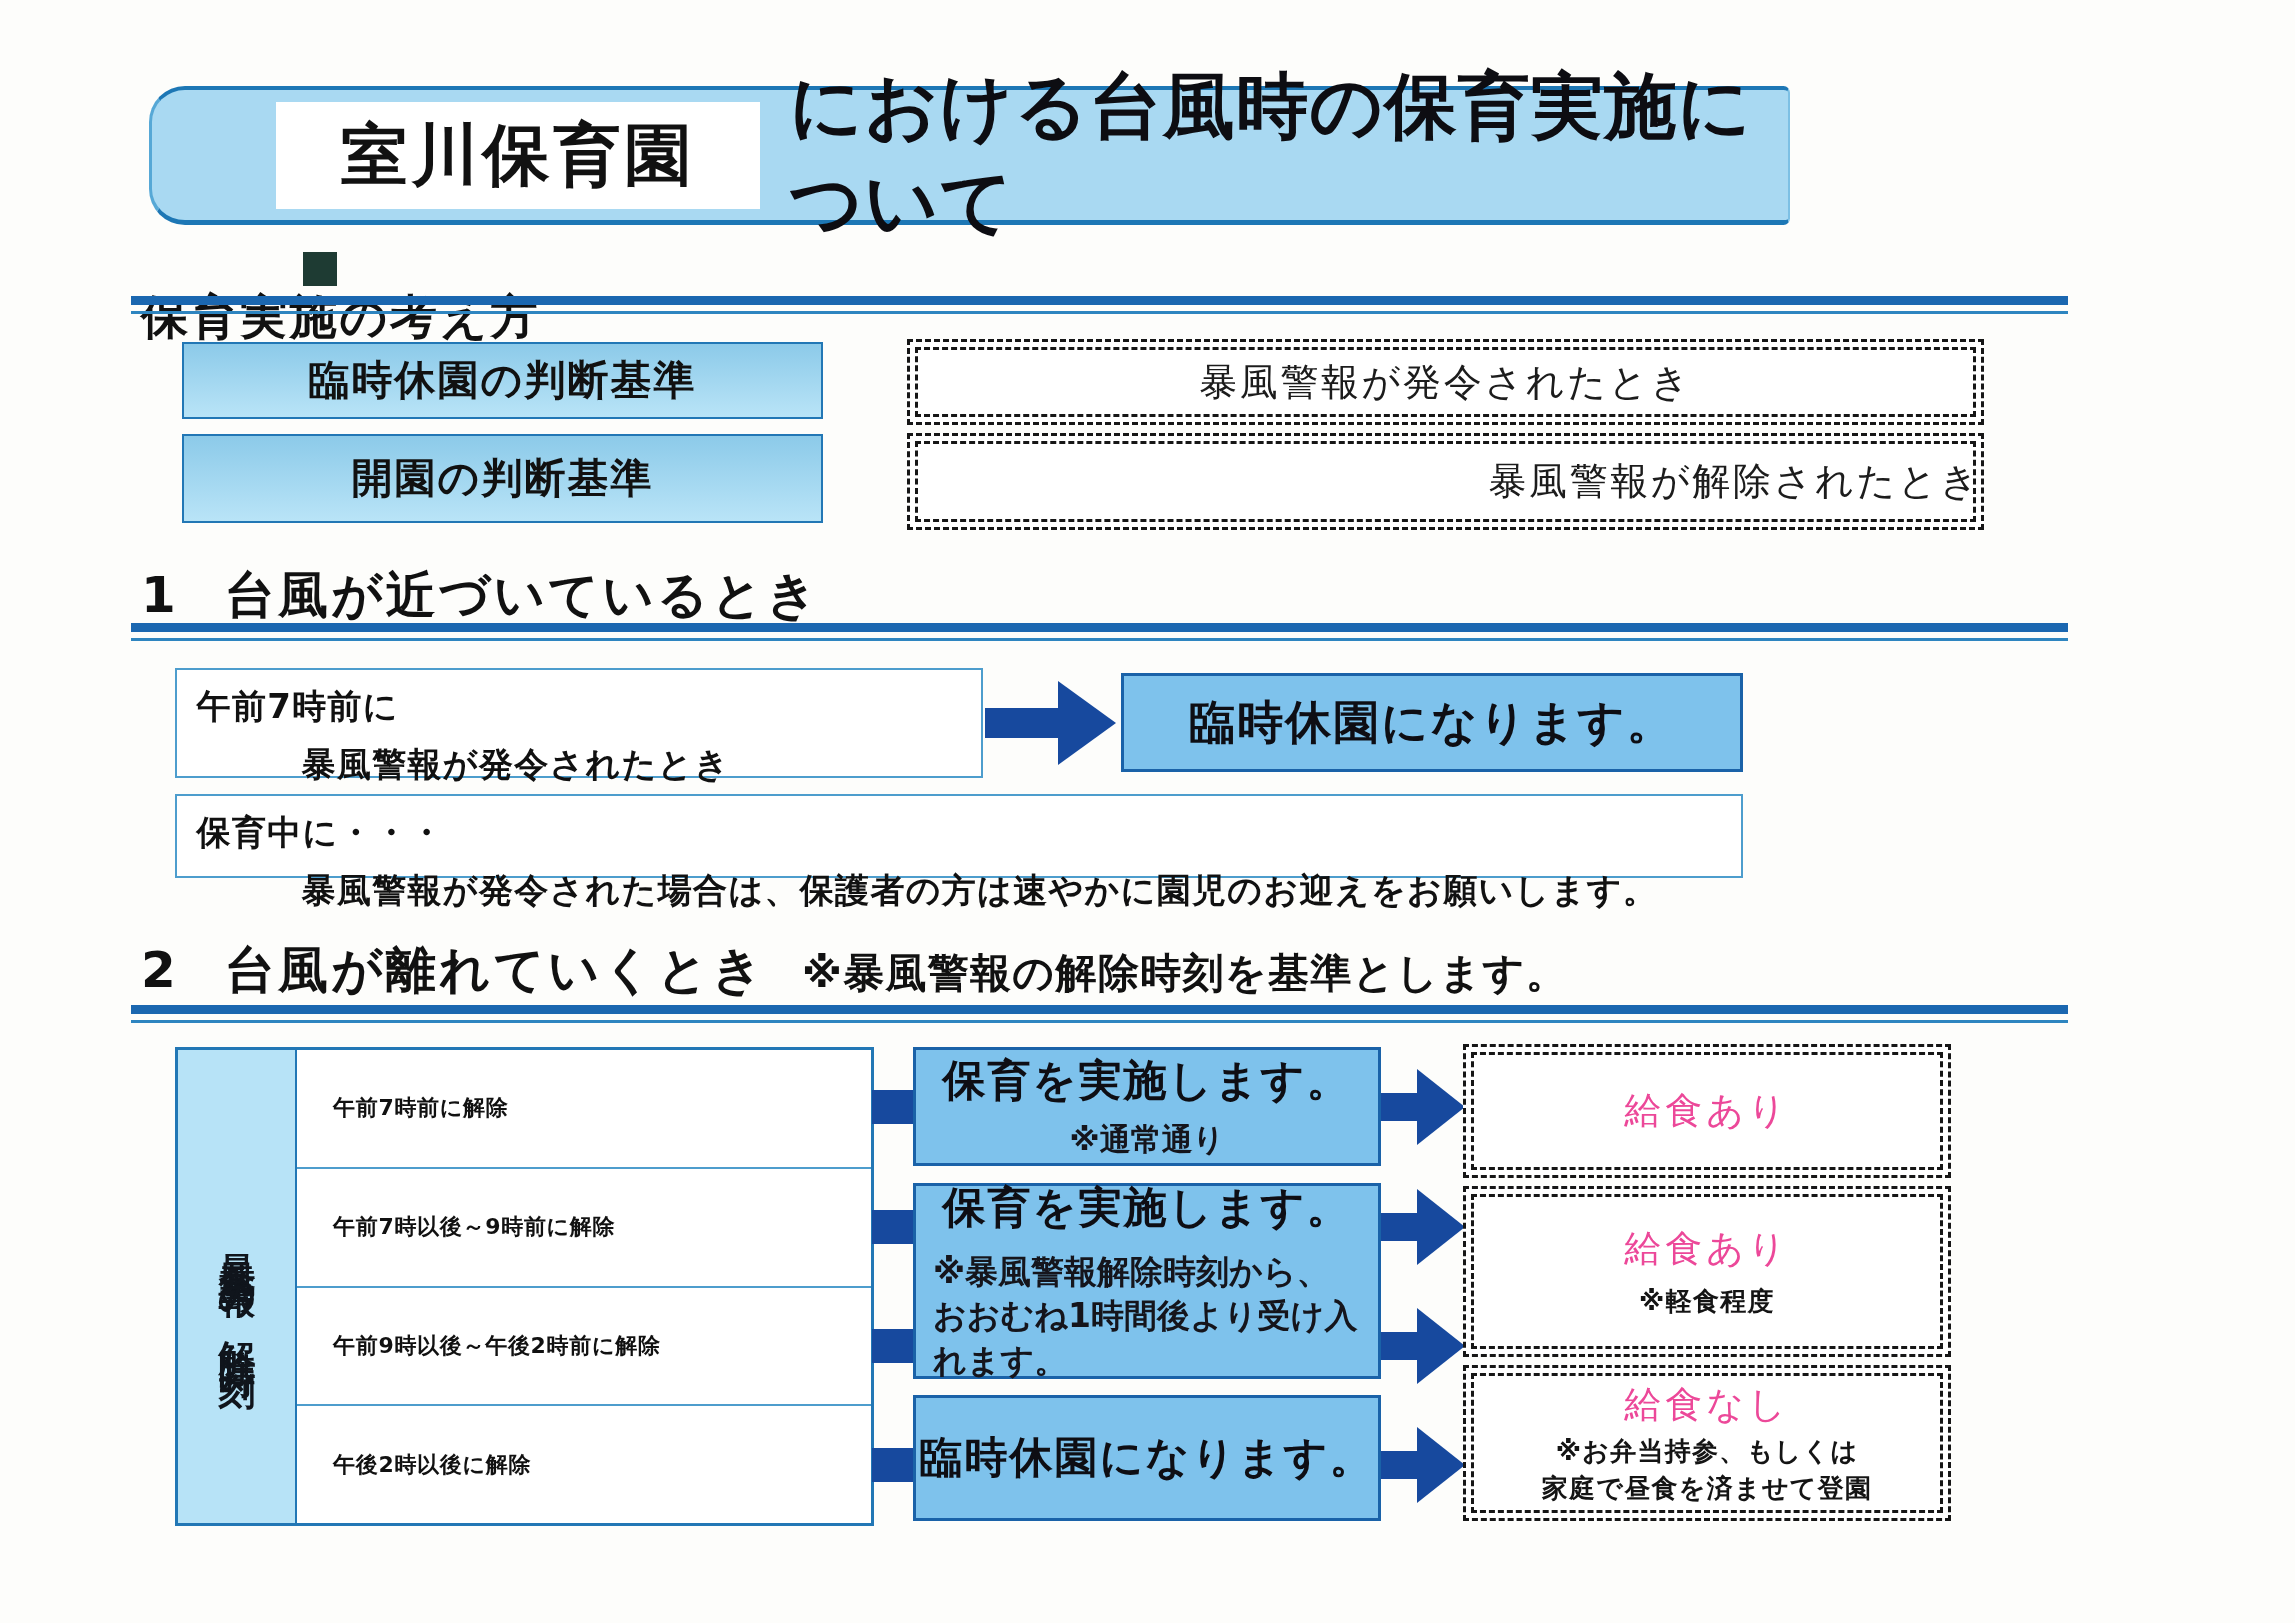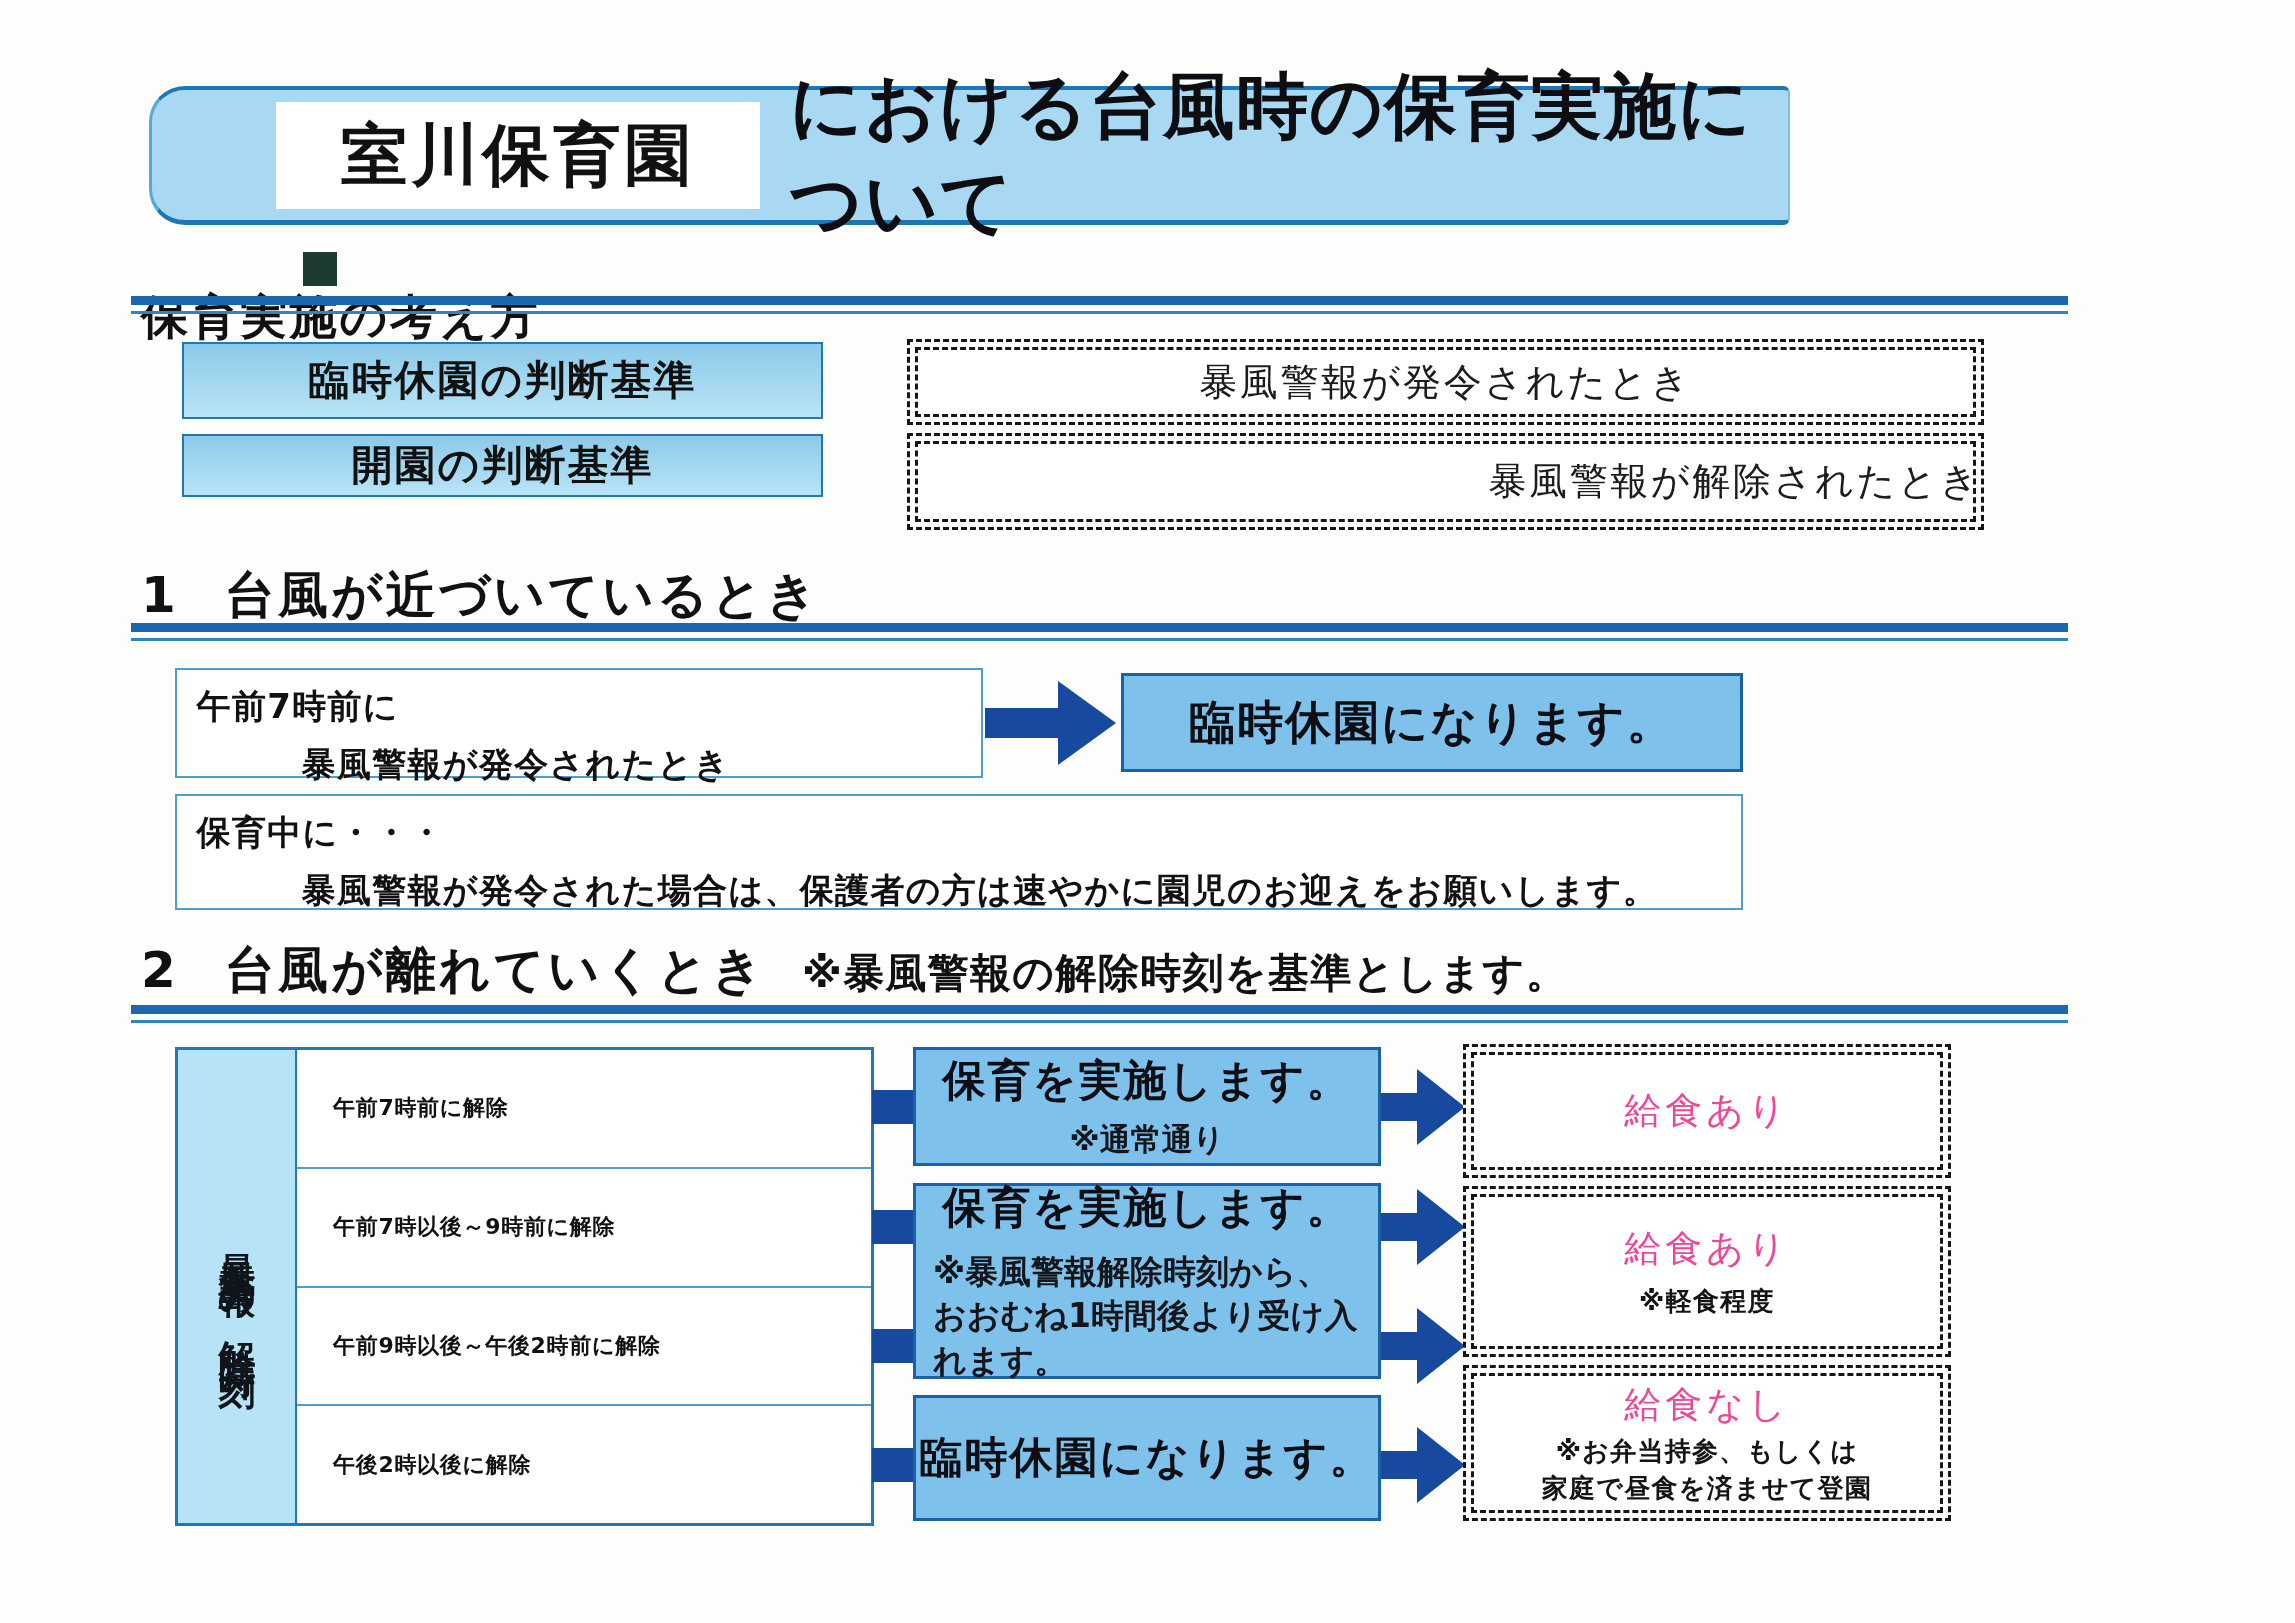--- a/index.html
+++ b/index.html
@@ -129,21 +129,21 @@
     <div class="bullet-square"></div>
     <div class="sec-head-text">保育実施の考え方</div>
   </div>
   <div class="double-rule" style="top:296px;"></div>
 
   <div class="label-box" style="top:342px;height:77px;">臨時休園の判断基準</div>
   <div class="dashed-box" style="left:907px;top:339px;width:1077px;height:86px;">
     <div class="main">暴風警報が発令されたとき</div>
   </div>
 
-  <div class="label-box" style="top:434px;height:63px;">開園の判断基準</div>
+  <div class="label-box" style="top:434px;height:89px;">開園の判断基準</div>
   <div class="dashed-box" style="left:907px;top:433px;width:1077px;height:97px;align-items:flex-end;">
     <div class="main">暴風警報が解除されたとき</div>
   </div>
 
   <div class="num-head" style="left:141px;top:562px;">
     <span class="num">1</span>
     <span class="txt">台風が近づいているとき</span>
   </div>
   <div class="double-rule" style="top:623px;"></div>
 
@@ -152,21 +152,21 @@
     <div class="l2">暴風警報が発令されたとき</div>
   </div>
   <div class="h-arrow arrow-big" style="left:985px;top:681px;width:131px;">
     <div class="bar"></div>
       <div class="head"></div>
   </div>
   <div class="result-box" style="left:1121px;top:673px;width:622px;height:99px;">
     <div class="main">臨時休園になります。</div>
   </div>
 
-  <div class="plain-box" style="left:175px;top:794px;width:1568px;height:116px;">
+  <div class="plain-box" style="left:175px;top:794px;width:1568px;height:84px;">
     <div class="l1">保育中に・・・</div>
     <div class="l2" style="padding-left:105px;">暴風警報が発令された場合は、保護者の方は速やかに園児のお迎えをお願いします。</div>
   </div>
 
   <div class="num-head" style="left:141px;top:937px;">
     <span class="num">2</span>
     <span class="txt">台風が離れていくとき</span>
     <span class="note">※暴風警報の解除時刻を基準とします。</span>
   </div>
   <div class="double-rule" style="top:1005px;"></div>

